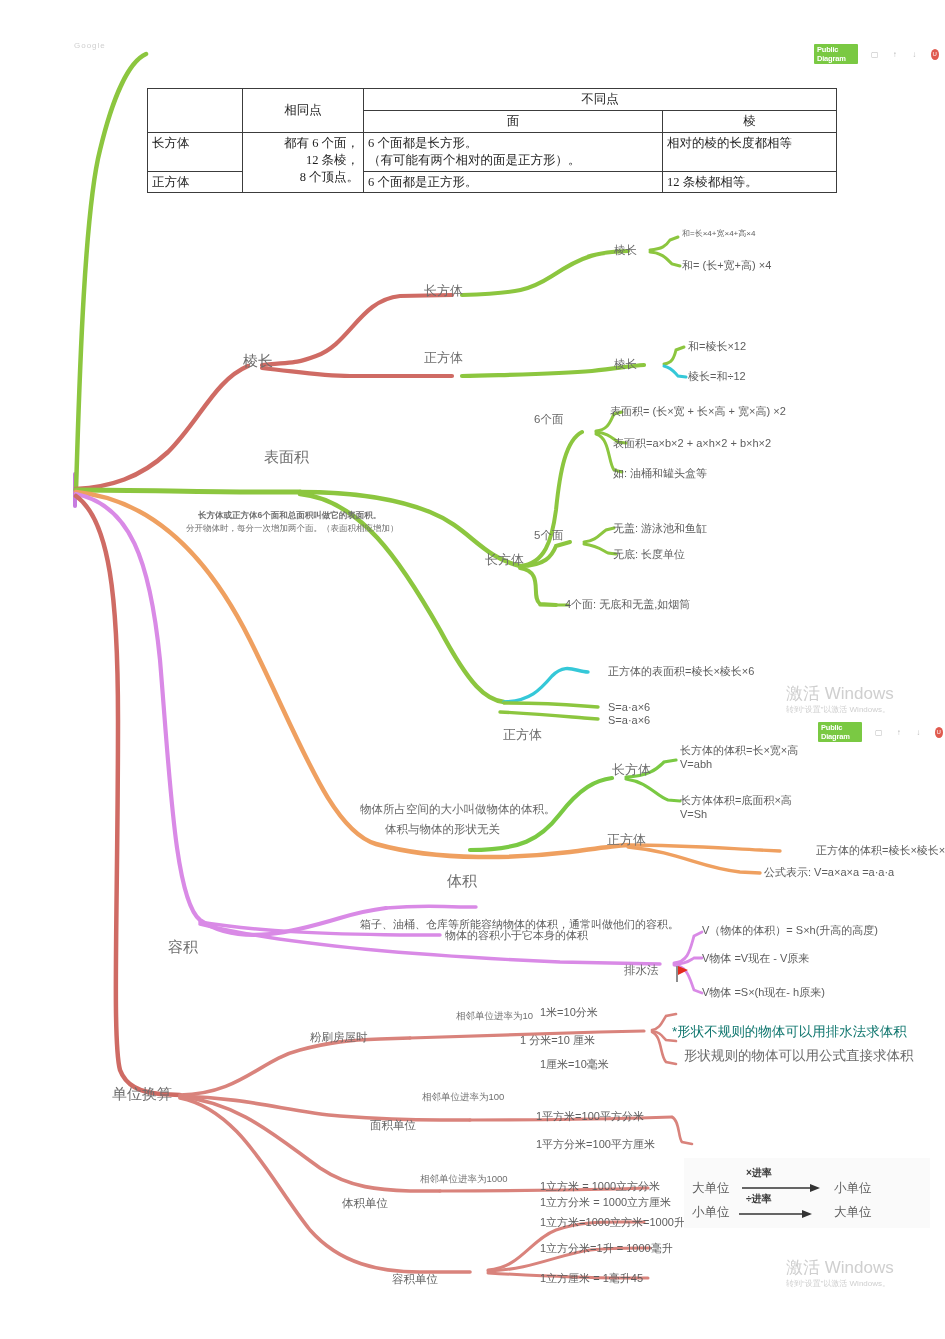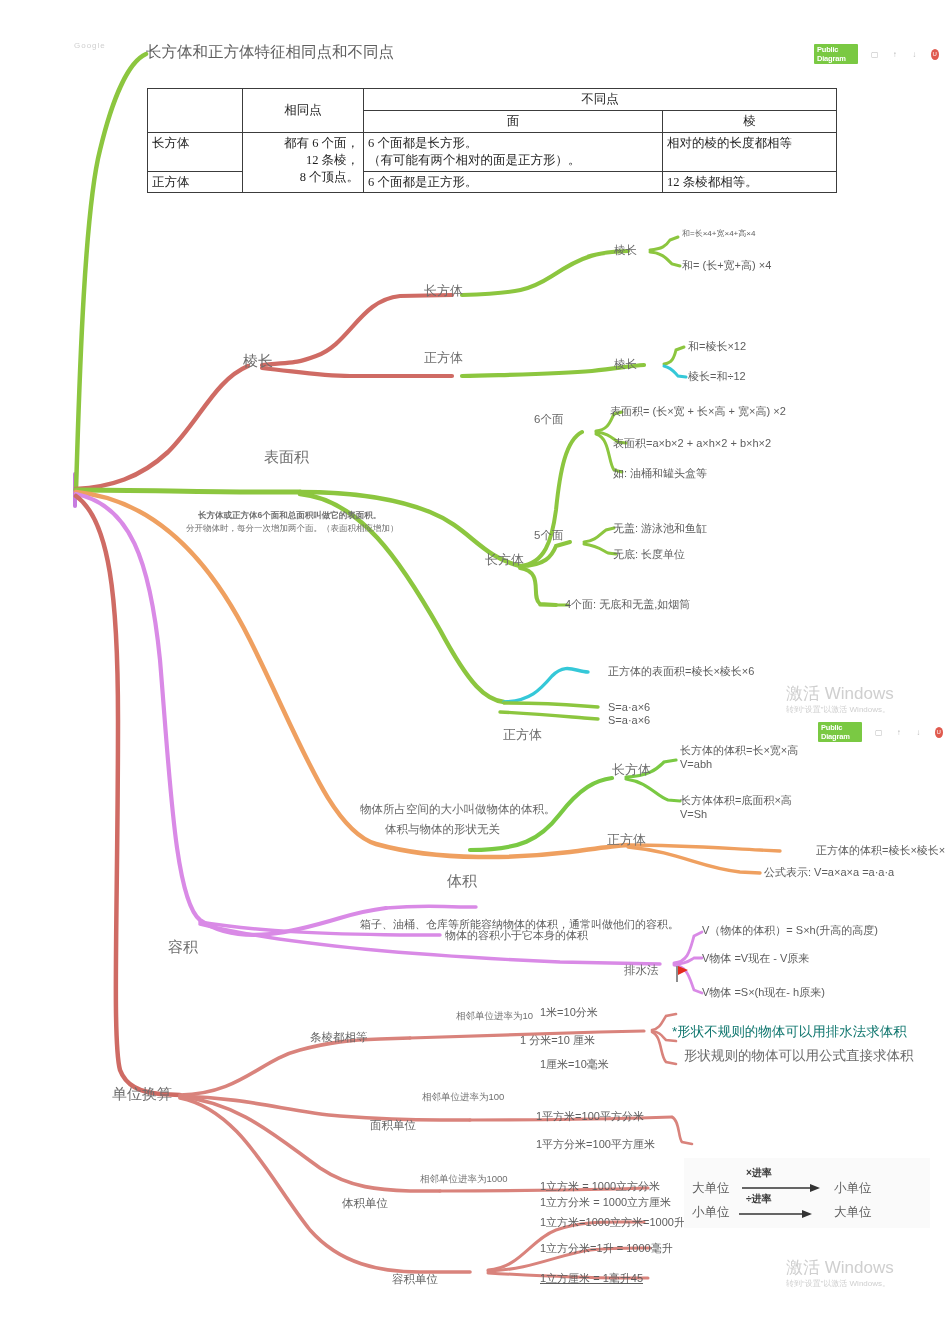--- a/index.html
+++ b/index.html
@@ -130,21 +130,20 @@
 
       <path d="M180 1098 C 240 1110 270 1180 310 1230 C 340 1264 380 1272 420 1272 L 470 1272" stroke="#d9837c" stroke-width="3.6"></path>
       <path d="M488 1270 C 520 1268 530 1240 556 1230 C 580 1222 600 1222 620 1222 L 644 1222" stroke="#d9837c" stroke-width="3"></path>
       <path d="M488 1271 C 530 1270 560 1254 590 1250 C 610 1248 624 1248 640 1248 L 650 1248" stroke="#d9837c" stroke-width="3"></path>
       <path d="M488 1273 C 540 1276 580 1278 620 1278 L 648 1278" stroke="#d9837c" stroke-width="3"></path>
     </g>
   </svg>
 
   <div id="logo">Google</div>
 
-  <div id="title">长方体和正方体特征相同点和不同点</div>
 
   <div class="toolbar" style="left:814px;top:44px;">
     <span class="badge">Public Diagram</span>
     <span class="ticon">▢</span>
     <span class="ticon">↑</span>
     <span class="ticon">↓</span>
     <span class="avatar">U</span>
     <span class="caret">▾</span>
   </div>
 
@@ -249,40 +248,40 @@
   </svg>
   <div class="txt leaf" style="left:702px;top:924px;">V（物体的体积）= S×h(升高的高度)</div>
   <div class="txt leaf" style="left:702px;top:952px;">V物体 =V现在 - V原来</div>
   <div class="txt leaf" style="left:702px;top:986px;">V物体 =S×(h现在- h原来)</div>
 
   <div class="txt" style="left:672px;top:1024px;font-size:13.5px;color:#0f766e;">*形状不规则的物体可以用排水法求体积</div>
   <div class="txt" style="left:684px;top:1048px;font-size:13.5px;color:#6a6a6a;">形状规则的物体可以用公式直接求体积</div>
 
   <div class="txt lbl1" style="left:112px;top:1085px;">单位换算</div>
 
-  <div class="txt lbl3" style="left:310px;top:1030px;">条棱都相等</div>
+  <div class="txt lbl3" style="left:310px;top:1030px;">粉刷房屋时</div>
   <div class="txt small" style="left:456px;top:1010px;font-size:9.5px;">相邻单位进率为10</div>
   <div class="txt leaf" style="left:540px;top:1006px;">1米=10分米</div>
   <div class="txt leaf" style="left:520px;top:1034px;">1 分米=10 厘米</div>
   <div class="txt leaf" style="left:540px;top:1058px;">1厘米=10毫米</div>
 
   <div class="txt lbl3" style="left:370px;top:1118px;">面积单位</div>
   <div class="txt small" style="left:422px;top:1091px;font-size:9.5px;">相邻单位进率为100</div>
   <div class="txt leaf" style="left:536px;top:1110px;">1平方米=100平方分米</div>
   <div class="txt leaf" style="left:536px;top:1138px;">1平方分米=100平方厘米</div>
 
   <div class="txt lbl3" style="left:342px;top:1196px;">体积单位</div>
   <div class="txt small" style="left:420px;top:1173px;font-size:9.5px;">相邻单位进率为1000</div>
   <div class="txt leaf" style="left:540px;top:1180px;">1立方米 = 1000立方分米</div>
   <div class="txt leaf" style="left:540px;top:1196px;">1立方分米 = 1000立方厘米</div>
 
   <div class="txt lbl3" style="left:392px;top:1272px;">容积单位</div>
   <div class="txt leaf" style="left:540px;top:1216px;">1立方米=1000立方米=1000升</div>
   <div class="txt leaf" style="left:540px;top:1242px;">1立方分米=1升 = 1000毫升</div>
-  <div class="txt leaf" style="left:540px;top:1272px;text-decoration:underline;">1立方厘米 = 1毫升45</div>
+  <div class="txt leaf" style="left:540px;top:1272px;">1立方厘米 = 1毫升45</div>
 
   <div id="rate">
     <div class="u" style="left:8px;top:22px;">大单位</div>
     <div class="u" style="left:150px;top:22px;">小单位</div>
     <div class="u" style="left:8px;top:46px;">小单位</div>
     <div class="u" style="left:150px;top:46px;">大单位</div>
     <div class="op" style="left:62px;top:8px;">×进率</div>
     <div class="op" style="left:62px;top:34px;">÷进率</div>
     <svg style="position:absolute;left:0;top:0;width:246px;height:70px;" viewBox="0 0 246 70" xmlns="http://www.w3.org/2000/svg">
       <line x1="58" y1="30" x2="126" y2="30" stroke="#333" stroke-width="1.4"></line>

